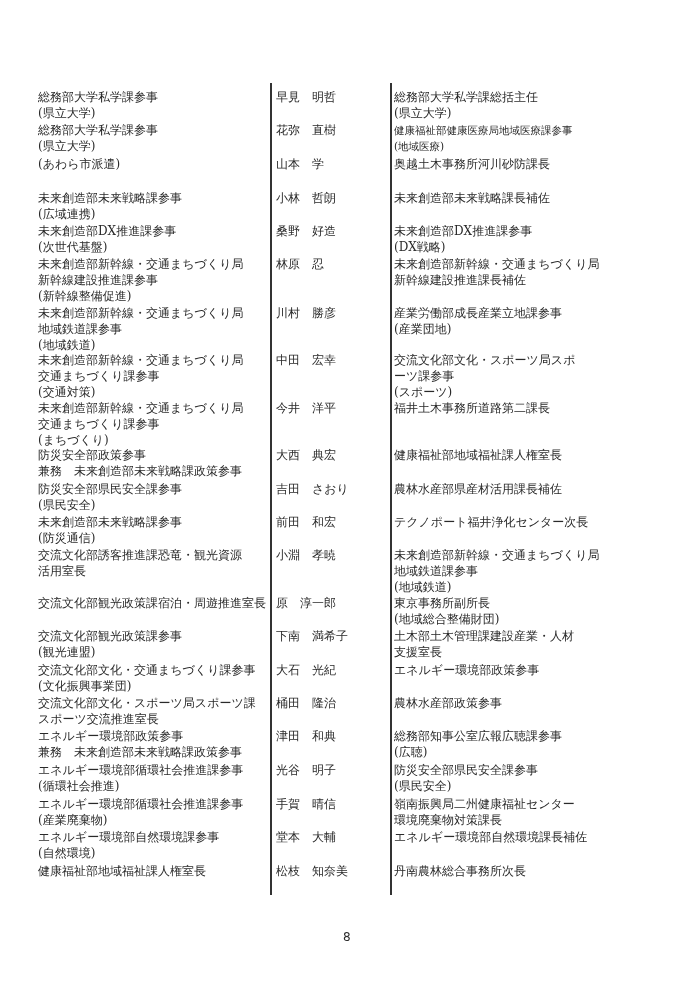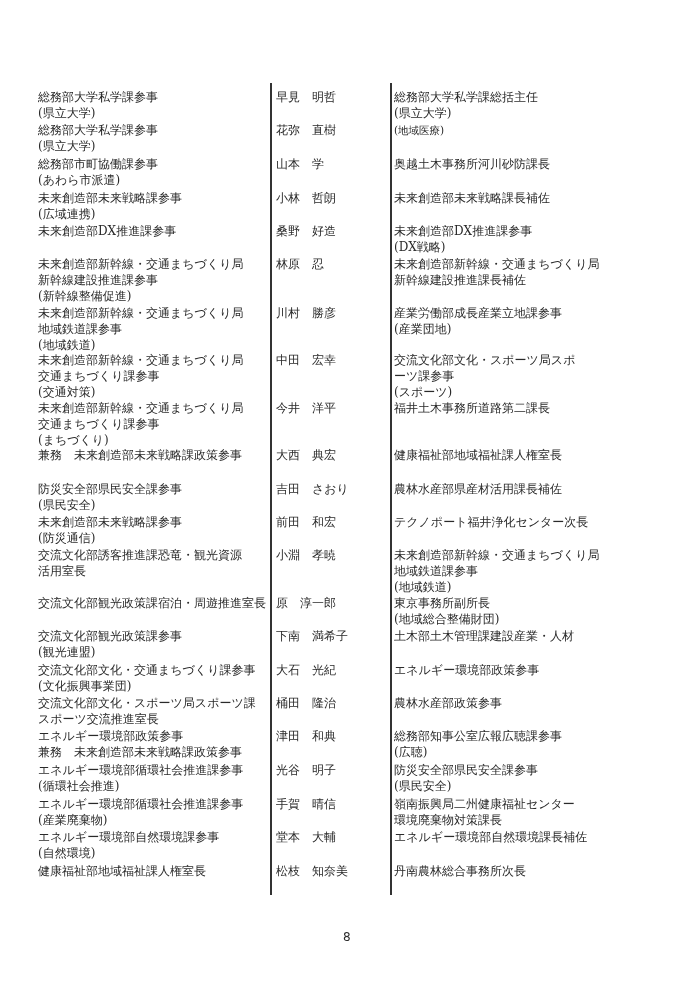--- a/index.html
+++ b/index.html
@@ -39,46 +39,47 @@
           <span class="line">(県立大学)</span>
         </div>
       </div>
       <div class="row" style="top: 122px;">
         <div class="cell c-old">
           <span class="line">総務部大学私学課参事</span>
           <span class="line">(県立大学)</span>
         </div>
         <div class="cell c-name">花弥　直樹</div>
         <div class="cell c-new small">
+          <span class="line">健康福祉部健康医療局地域医療課参事</span>
           <span class="line">(地域医療)</span>
         </div>
       </div>
       <div class="row" style="top: 156px;">
         <div class="cell c-old">
-          <span class="line">総務部市町協働課参事</span>
           <span class="line">(あわら市派遣)</span>
         </div>
         <div class="cell c-name">山本　学</div>
         <div class="cell c-new">
           <span class="line">奥越土木事務所河川砂防課長</span>
         </div>
       </div>
       <div class="row" style="top: 190px;">
         <div class="cell c-old">
           <span class="line">未来創造部未来戦略課参事</span>
           <span class="line">(広域連携)</span>
         </div>
         <div class="cell c-name">小林　哲朗</div>
         <div class="cell c-new">
           <span class="line">未来創造部未来戦略課長補佐</span>
         </div>
       </div>
       <div class="row" style="top: 223px;">
         <div class="cell c-old">
           <span class="line">未来創造部DX推進課参事</span>
+          <span class="line">(次世代基盤)</span>
         </div>
         <div class="cell c-name">桑野　好造</div>
         <div class="cell c-new">
           <span class="line">未来創造部DX推進課参事</span>
           <span class="line">(DX戦略)</span>
         </div>
       </div>
       <div class="row" style="top: 256px;">
         <div class="cell c-old">
           <span class="line">未来創造部新幹線・交通まちづくり局</span>
@@ -122,20 +123,21 @@
           <span class="line">交通まちづくり課参事</span>
           <span class="line">(まちづくり)</span>
         </div>
         <div class="cell c-name">今井　洋平</div>
         <div class="cell c-new">
           <span class="line">福井土木事務所道路第二課長</span>
         </div>
       </div>
       <div class="row" style="top: 447px;">
         <div class="cell c-old">
+          <span class="line">防災安全部政策参事</span>
           <span class="line">兼務　未来創造部未来戦略課政策参事</span>
         </div>
         <div class="cell c-name">大西　典宏</div>
         <div class="cell c-new">
           <span class="line">健康福祉部地域福祉課人権室長</span>
         </div>
       </div>
       <div class="row" style="top: 481px;">
         <div class="cell c-old">
           <span class="line">防災安全部県民安全課参事</span>
@@ -179,20 +181,21 @@
         </div>
       </div>
       <div class="row" style="top: 628px;">
         <div class="cell c-old">
           <span class="line">交流文化部観光政策課参事</span>
           <span class="line">(観光連盟)</span>
         </div>
         <div class="cell c-name">下南　満希子</div>
         <div class="cell c-new">
           <span class="line">土木部土木管理課建設産業・人材</span>
+          <span class="line">支援室長</span>
         </div>
       </div>
       <div class="row" style="top: 662px;">
         <div class="cell c-old">
           <span class="line">交流文化部文化・交通まちづくり課参事</span>
           <span class="line">(文化振興事業団)</span>
         </div>
         <div class="cell c-name">大石　光紀</div>
         <div class="cell c-new">
           <span class="line">エネルギー環境部政策参事</span>

